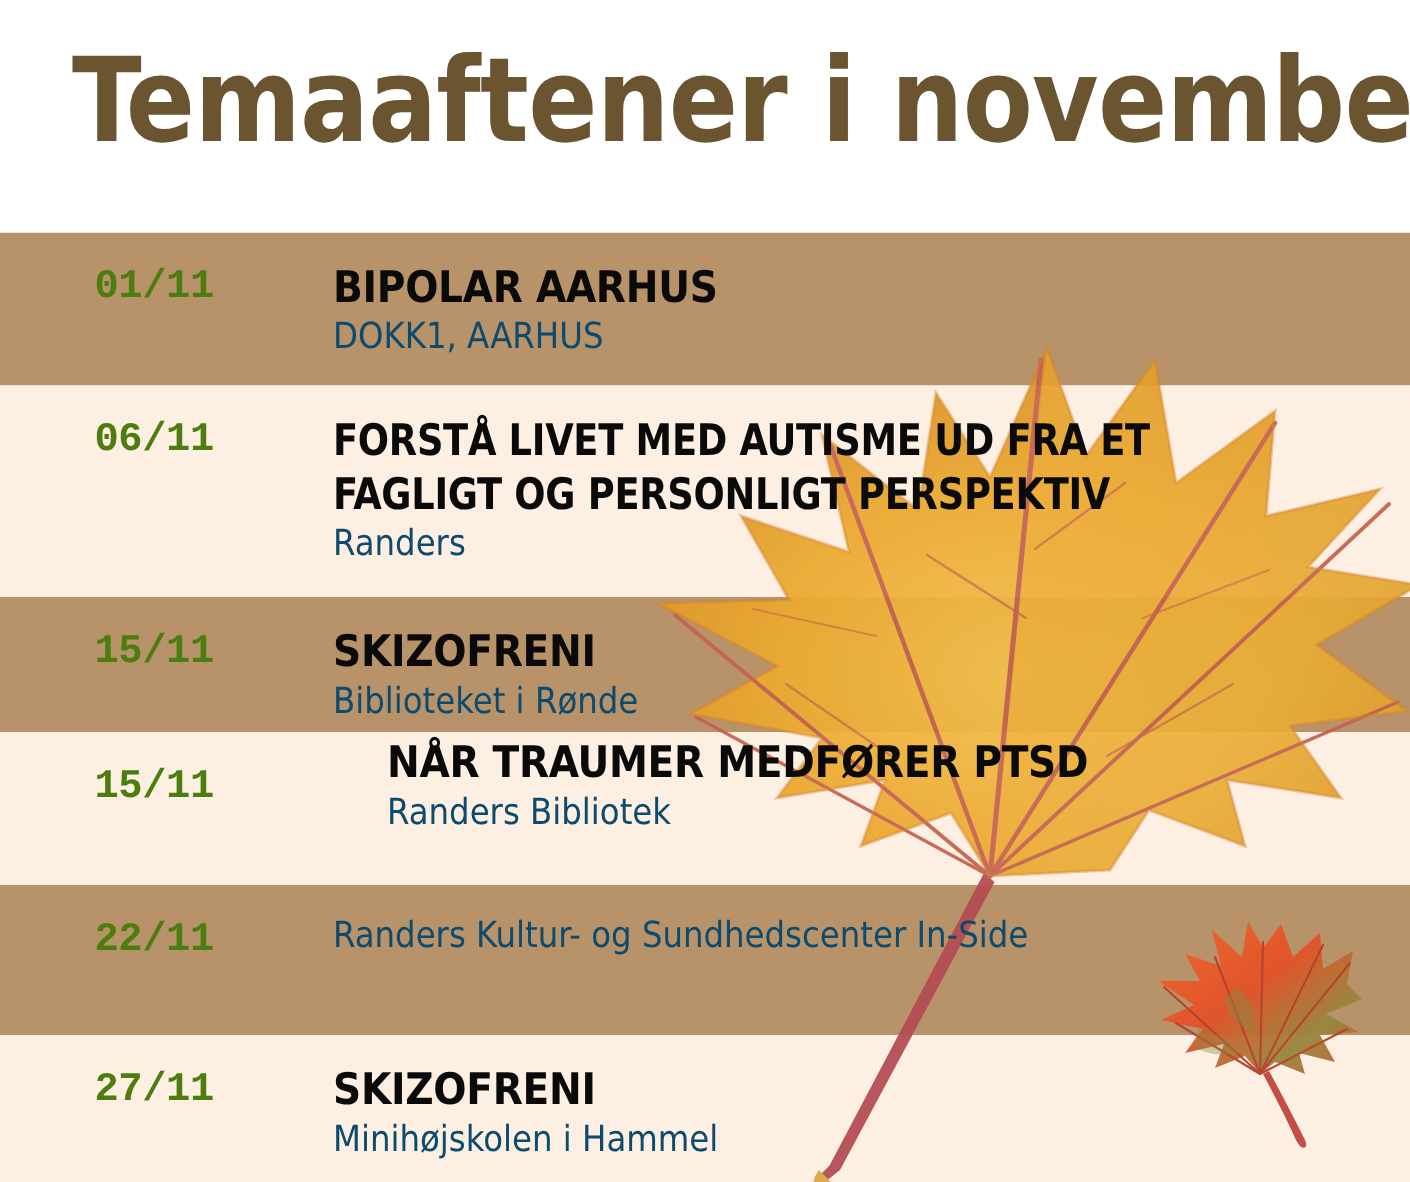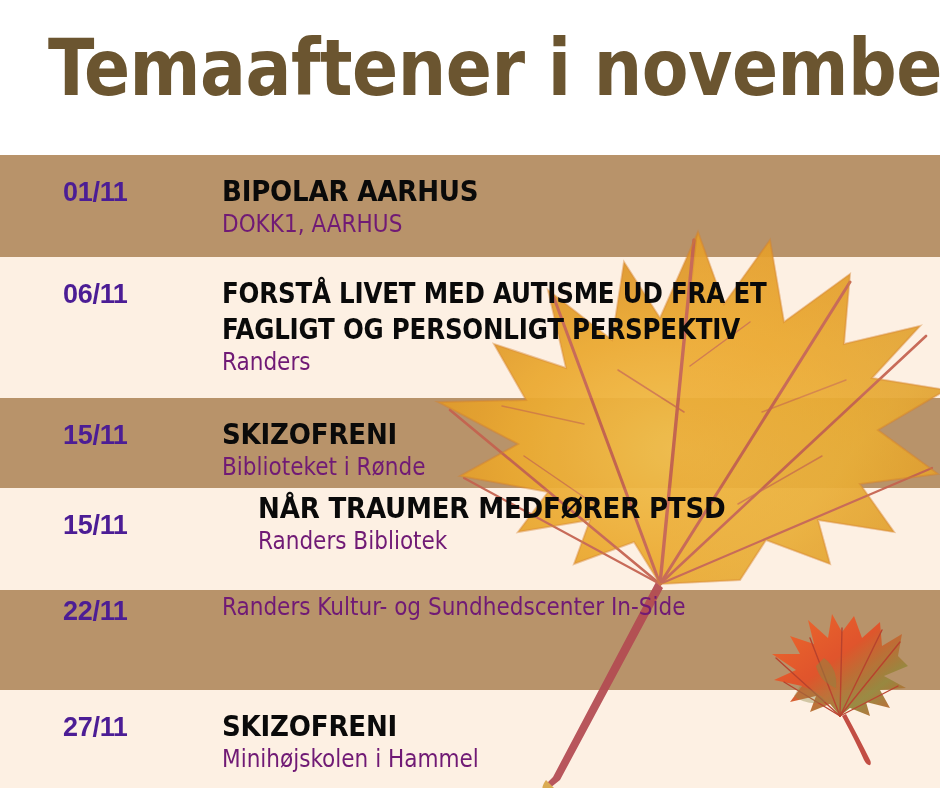--- a/index.html
+++ b/index.html
@@ -44,34 +44,34 @@
     z-index:2;pointer-events:none;
   }
   #big-leaf{position:absolute;left:398px;top:112px;width:560px;height:680px;opacity:0.93;}
   #small-leaf{position:absolute;left:770px;top:612px;width:140px;height:170px;opacity:0.97;}
 
   
   #rows{position:absolute;left:0;top:0;width:940px;height:788px;z-index:4;}
   .row{position:absolute;left:0;width:940px;}
   .date{
     position:absolute;left:63px;
-    font-family:Liberation Sans, sans-serif;
-    font-weight:700;font-size:27px;line-height:30px;color:#4c1d95;
+    font-family:Liberation Mono, monospace;
+    font-weight:700;font-size:27px;line-height:30px;color:#4d7c0f;
     letter-spacing:-0.3px;white-space:nowrap;
   }
   .info{position:absolute;left:222px;right:10px;}
   .title-line{
     font-family:"DejaVu Sans Condensed","Liberation Sans", sans-serif;
     font-weight:700;font-size:29px;line-height:36px;color:#0a0a0a;
     letter-spacing:-0.2px;white-space:nowrap;
   }
   .title-line.narrow{font-size:29px;transform:scaleX(0.94);transform-origin:left center;}
   .venue{
     font-family:"DejaVu Sans Condensed","Liberation Sans", sans-serif;
-    font-weight:400;font-size:24px;line-height:31px;color:#701a75;
+    font-weight:400;font-size:24px;line-height:31px;color:#0c4a6e;
     letter-spacing:0px;white-space:nowrap;
   }
 </style>
 </head>
 <body>
 
 <div id="poster">
 
   <div id="bands">
       <div class="band tan" style="top: 155px; height: 102px;"></div>
@@ -200,21 +200,21 @@
           <div class="venue">Biblioteket i Rønde</div>
         </div>
       </div>
       <div class="row" style="top: 488px; height: 102px;">
         <div class="date" style="top: 22px;">15/11</div>
         <div class="info" style="top: 2px; position: absolute; margin-left: 36px;">
           <div class="title-line">NÅR TRAUMER MEDFØRER PTSD</div>
           <div class="venue">Randers Bibliotek</div>
         </div>
       </div>
-      <div class="row" style="top: 574px; height: 117px;">
+      <div class="row" style="top: 590px; height: 117px;">
         <div class="date" style="top: 22px;">22/11</div>
         <div class="info" style="top: 18px; position: absolute;">
           <div class="venue">Randers Kultur- og Sundhedscenter In-Side</div>
         </div>
       </div>
       <div class="row" style="top: 690px; height: 98px;">
         <div class="date" style="top: 22px;">27/11</div>
         <div class="info" style="top: 18px; position: absolute;">
           <div class="title-line">SKIZOFRENI</div>
           <div class="venue">Minihøjskolen i Hammel</div>

